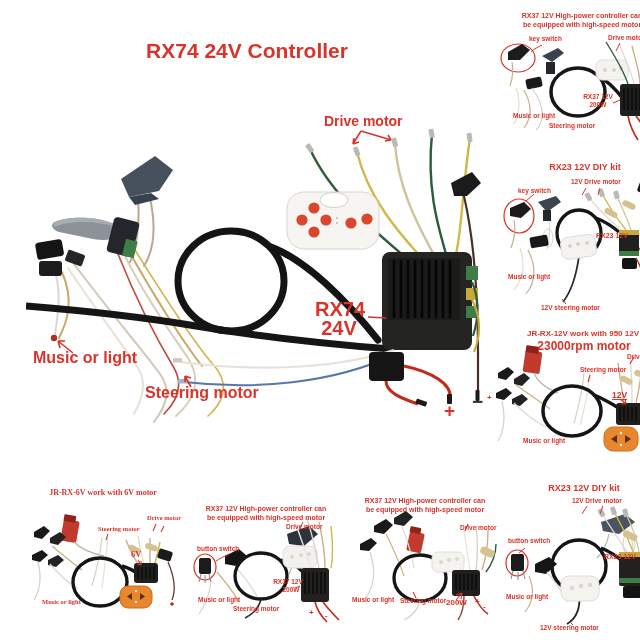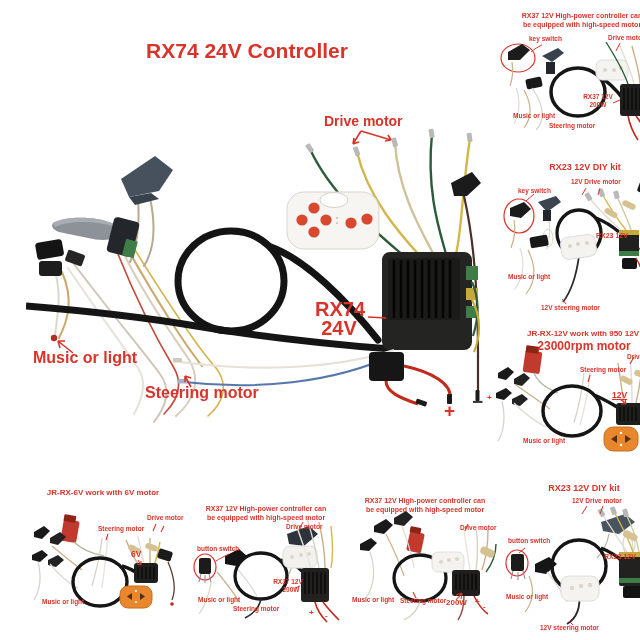--- a/index.html
+++ b/index.html
@@ -285,21 +285,21 @@
     </svg>
     <span class="lbl ctr" style="left:97px;top:15px;font-size:8px;">JR-RX-12V work with 950 12V</span>
     <span class="lbl ctr" style="left:98px;top:25px;font-size:12px;">23000rpm motor</span>
     <span class="lbl" style="left:141px;top:39px;font-size:6.5px;">Drive motor</span>
     <span class="lbl" style="left:94px;top:52px;font-size:6.5px;">Steering motor</span>
     <span class="lbl" style="left:126px;top:76px;font-size:8.5px;text-decoration:underline;">12V</span>
     <span class="lbl" style="left:37px;top:123px;font-size:6.5px;">Music or light</span>
     <span class="lbl" style="left:1px;top:79px;font-size:8px;">+</span>
   </section>
 
-  <section class="panel" style="left:0;top:460px;width:165px;height:180px;">
+  <section class="panel" style="left:0;top:460px;width:165px;height:180px;font-family:Liberation Serif, serif;">
     <svg class="art" viewBox="0 0 165 180">
       <rect x="36" y="60" width="16" height="22" rx="2" fill="#c23a2e" transform="rotate(10 44 71)"></rect>
       <rect x="38" y="55" width="12" height="7" rx="1" fill="#8e2318" transform="rotate(10 44 58)"></rect>
       <path d="M48,82 c8,8 20,12 30,14" stroke="#b9b29f" stroke-width="1.3" fill="none"></path>
       <path d="M8,72 l10,-6 l6,5 l-8,8 l-8,-2 z" fill="#191919"></path>
       <path d="M24,78 l10,-6 l6,5 l-8,8 l-8,-2 z" fill="#222"></path>
       <path d="M6,95 l10,-5 l6,5 l-8,7 l-8,-2 z" fill="#191919"></path>
       <path d="M22,100 l10,-5 l6,5 l-8,7 l-8,-2 z" fill="#222"></path>
       <g fill="none" stroke-width="1.3">
         <path d="M26,86 C38,96 48,104 56,110" stroke="#cbb089"></path>

